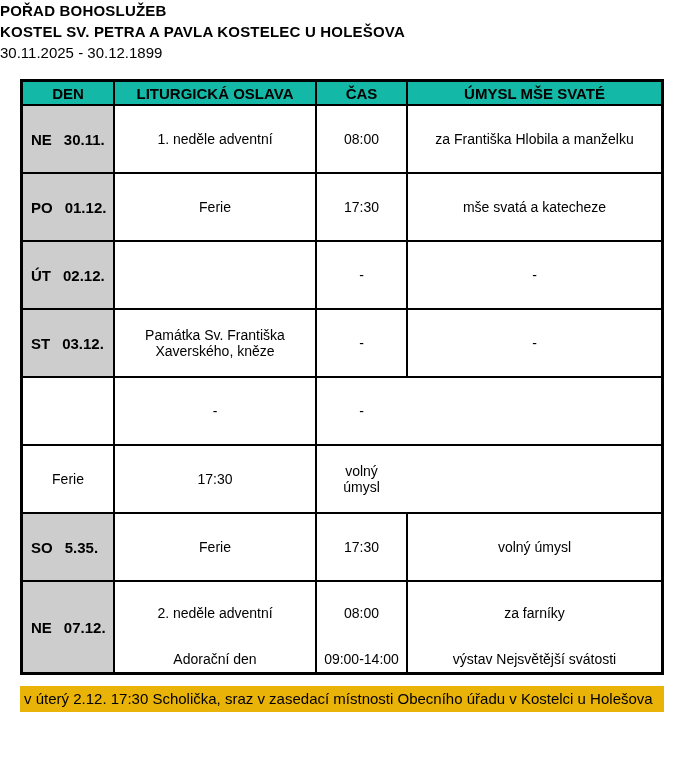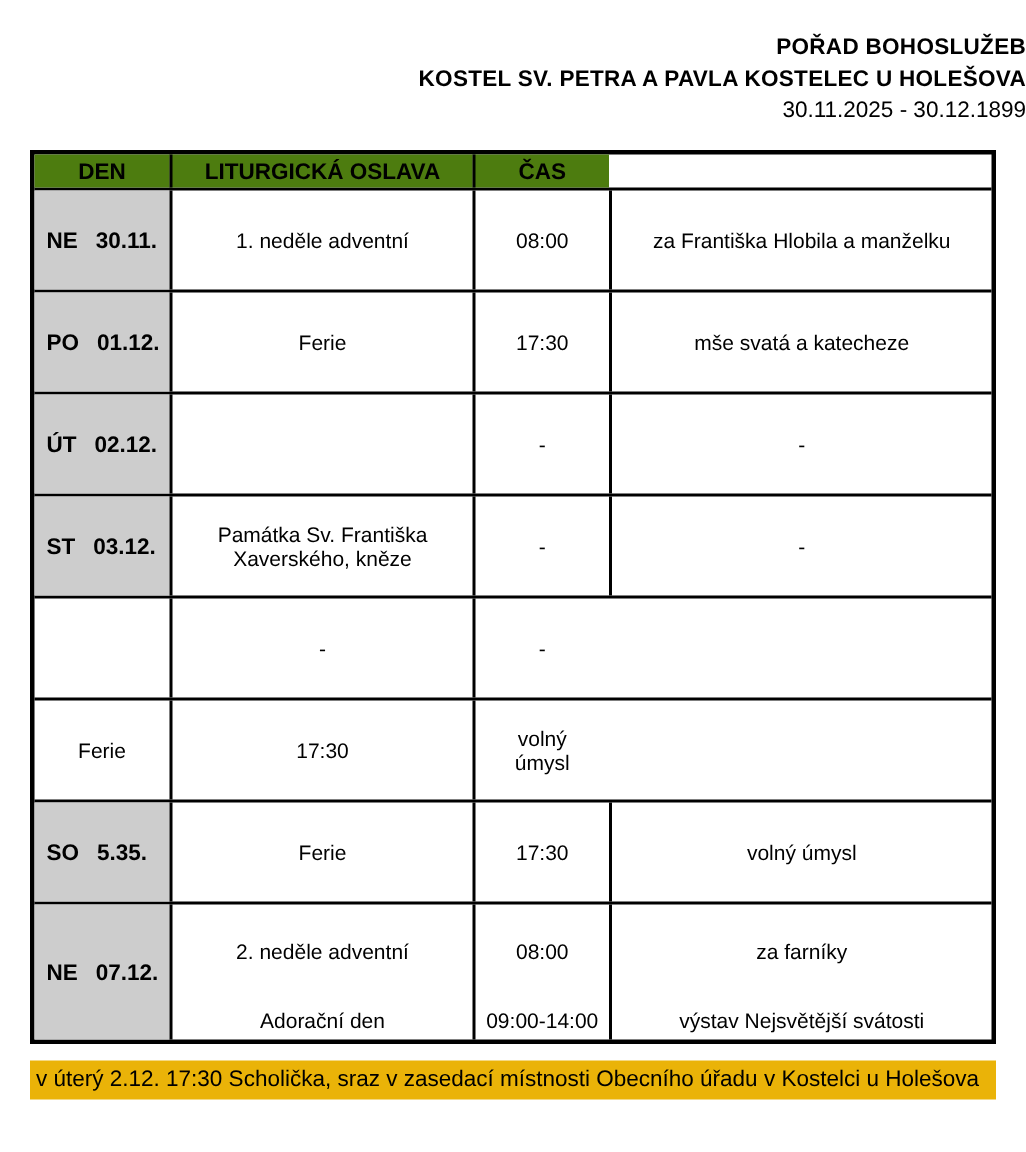--- a/index.html
+++ b/index.html
@@ -3,21 +3,21 @@
 <meta charset="utf-8">
 <style>
   * { box-sizing: border-box; margin: 0; padding: 0; }
   html, body {
     width: 684px; height: 768px;
     background: #ffffff;
     color: #000000;
     font-family: "Liberation Sans", sans-serif;
     overflow: hidden;
   }
-  .doc-header { padding-top: 21px; text-align: right; }
+  .doc-header { text-align: left; }
   .title-line { font-weight: bold; font-size: 15px; line-height: 21px; letter-spacing: 0.2px; }
   .subtitle-line { font-weight: normal; font-size: 15px; line-height: 21px; }
 
   .schedule {
     margin: 16px 20px 0 20px;
     border: 3px solid #000;
     background: #fff;
   }
   .trow {
     display: grid;
@@ -32,21 +32,21 @@
     justify-content: center;
     text-align: center;
     font-size: 14px;
     padding: 16px;
     overflow: hidden;
   }
   .cell:first-child { border-left: none; }
 
   .thead { height: 22px; }
   .thead .cell {
-    background: #4d7c0f;
+    background: #14b8a6;
     font-weight: bold;
     font-size: 15px;
     padding: 0;
   }
 
   .body-row { height: 68px; }
   .last-row { height: 92px; }
 
   .day-cell {
     background: #cdcdcd;
@@ -83,20 +83,21 @@
     <div class="title-line">KOSTEL SV. PETRA A PAVLA KOSTELEC U HOLEŠOVA</div>
     <div class="subtitle-line">30.11.2025 - 30.12.1899</div>
   </div>
 
   <div class="schedule">
 
     <div class="trow thead">
       <div class="cell">DEN</div>
       <div class="cell">LITURGICKÁ OSLAVA</div>
       <div class="cell">ČAS</div>
+      <div class="cell">ÚMYSL MŠE SVATÉ</div>
     </div>
 
     <div class="trow body-row">
       <div class="cell day-cell">
         <span>NE</span>
         <span>30.11.</span>
       </div>
       <div class="cell">1. neděle adventní</div>
       <div class="cell">08:00</div>
       <div class="cell">za Františka Hlobila a manželku</div>

